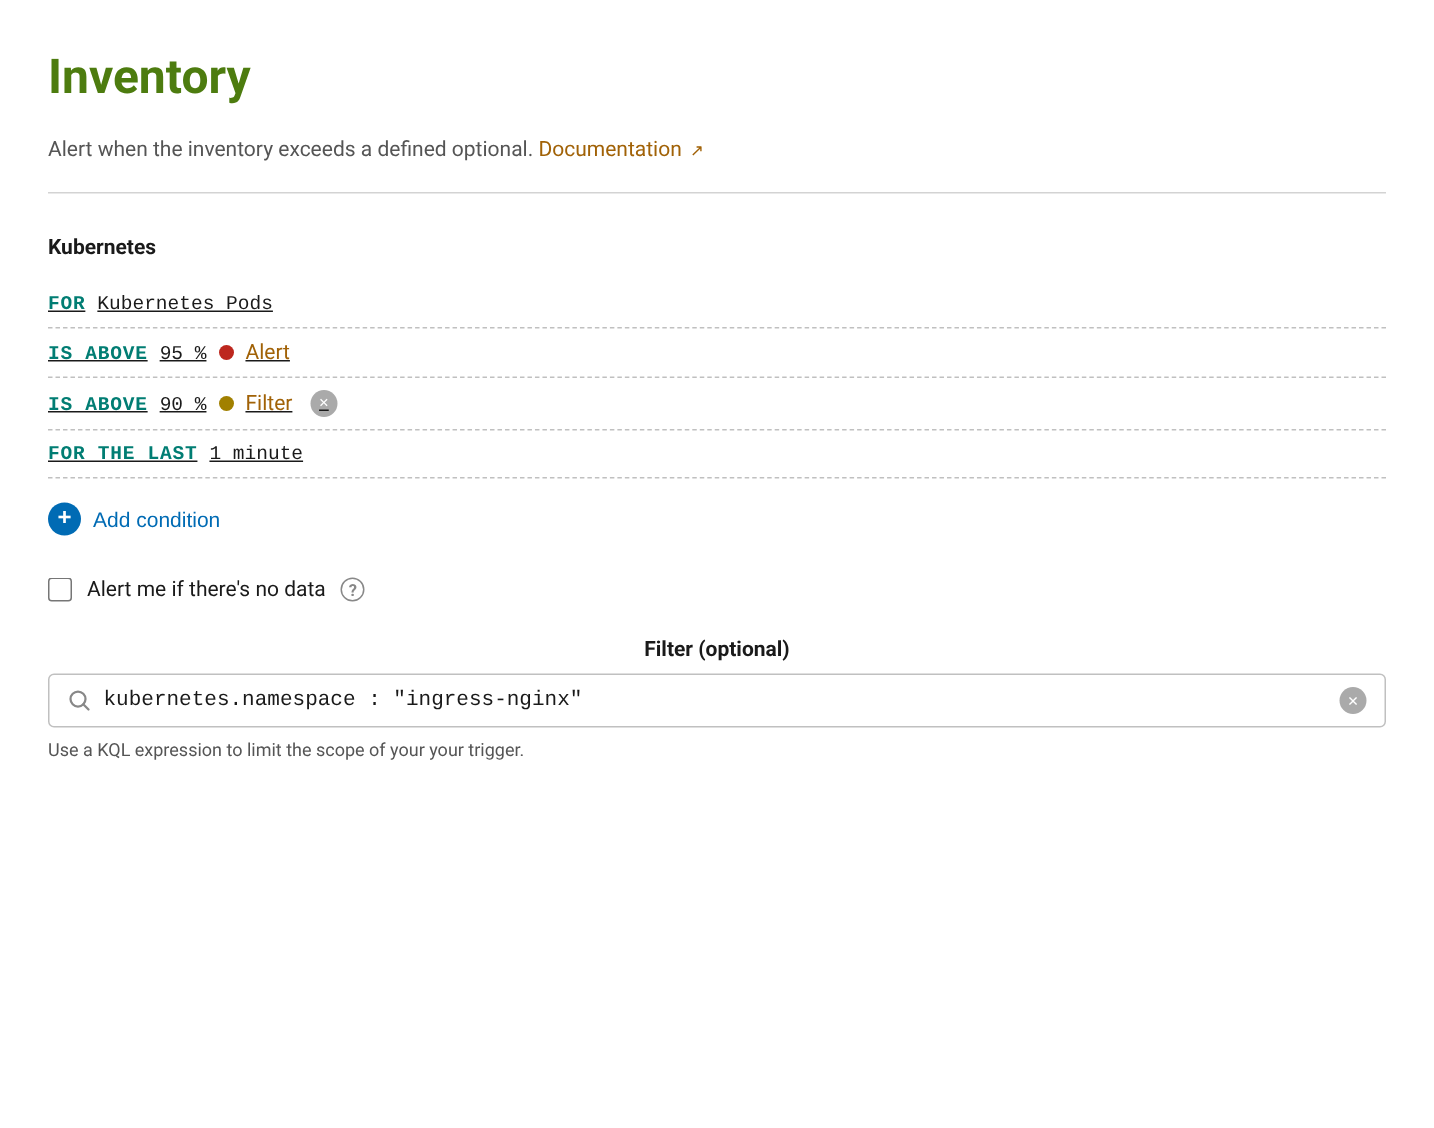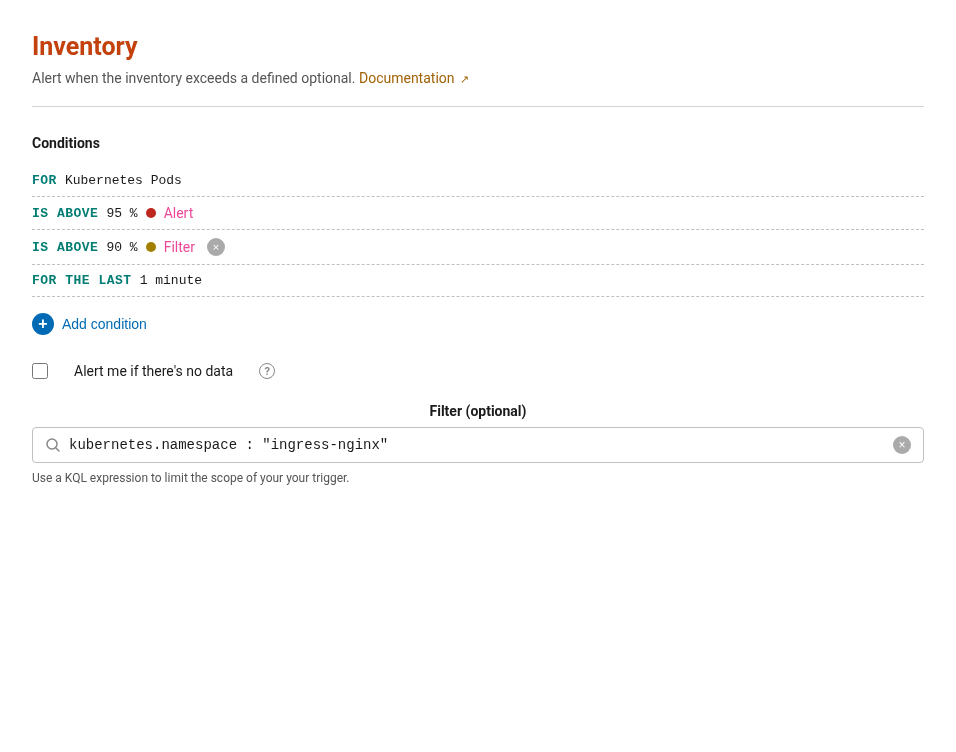--- a/index.html
+++ b/index.html
@@ -11,24 +11,24 @@
     body {
       font-family: -apple-system, BlinkMacSystemFont, 'Segoe UI', Roboto, sans-serif;
       background: #ffffff;
       color: #1a1a1a;
       font-size: 14px;
       padding: 32px 32px;
       max-width: 956px;
     }
 
     .page-title {
-      font-size: 25px;
-      font-weight: 700;
-      color: #c2410c;
-      margin-bottom: 9px;
+      font-size: 32px;
+      font-weight: 700;
+      color: #4d7c0f;
+      margin-bottom: 22px;
     }
 
     .subtitle {
       font-size: 14px;
       color: #555;
       margin-bottom: 20px;
     }
 
     .subtitle a {
       color: #a16207;
@@ -54,20 +54,21 @@
       margin-bottom: 14px;
       color: #1a1a1a;
     }
 
     .condition-row {
       display: flex;
       align-items: center;
       padding: 8px 0;
       border-bottom: 1px dashed #c0c0c0;
       gap: 8px;
+      text-decoration: underline;
     }
 
     .keyword {
       font-family: 'Courier New', Courier, monospace;
       font-size: 13px;
       font-weight: 600;
       color: #017D73;
       letter-spacing: 0.5px;
     }
 
@@ -87,21 +88,21 @@
     .dot-alert {
       background-color: #BD271E;
     }
 
     .dot-warning {
       background-color: #A18000;
     }
 
     .severity-label {
       font-size: 14px;
-      color: #ec4899;
+      color: #a16207;
     }
 
     .remove-btn {
       display: inline-flex;
       align-items: center;
       justify-content: center;
       width: 18px;
       height: 18px;
       border-radius: 50%;
       background-color: #aaa;
@@ -137,21 +138,21 @@
       background-color: #006BB4;
       color: white;
       font-size: 16px;
       font-weight: 700;
       line-height: 1;
     }
 
     .no-data-section {
       display: flex;
       align-items: center;
-      gap: 26px;
+      gap: 10px;
       margin-top: 28px;
       margin-bottom: 24px;
     }
 
     .checkbox {
       width: 16px;
       height: 16px;
       border: 2px solid #888;
       background: white;
       cursor: pointer;
@@ -240,21 +241,21 @@
   <span>Alert when the inventory exceeds a defined optional.</span>
   <a href="#">
     <span>Documentation</span>
     <span class="ext-icon">↗</span>
   </a>
 </p>
 
 <hr class="divider">
 
 <div>
-  <div class="section-label">Conditions</div>
+  <div class="section-label">Kubernetes</div>
 
   
   <div class="condition-row">
     <span class="keyword">FOR</span>
     <span class="condition-value">Kubernetes Pods</span>
   </div>
 
   
 
   

